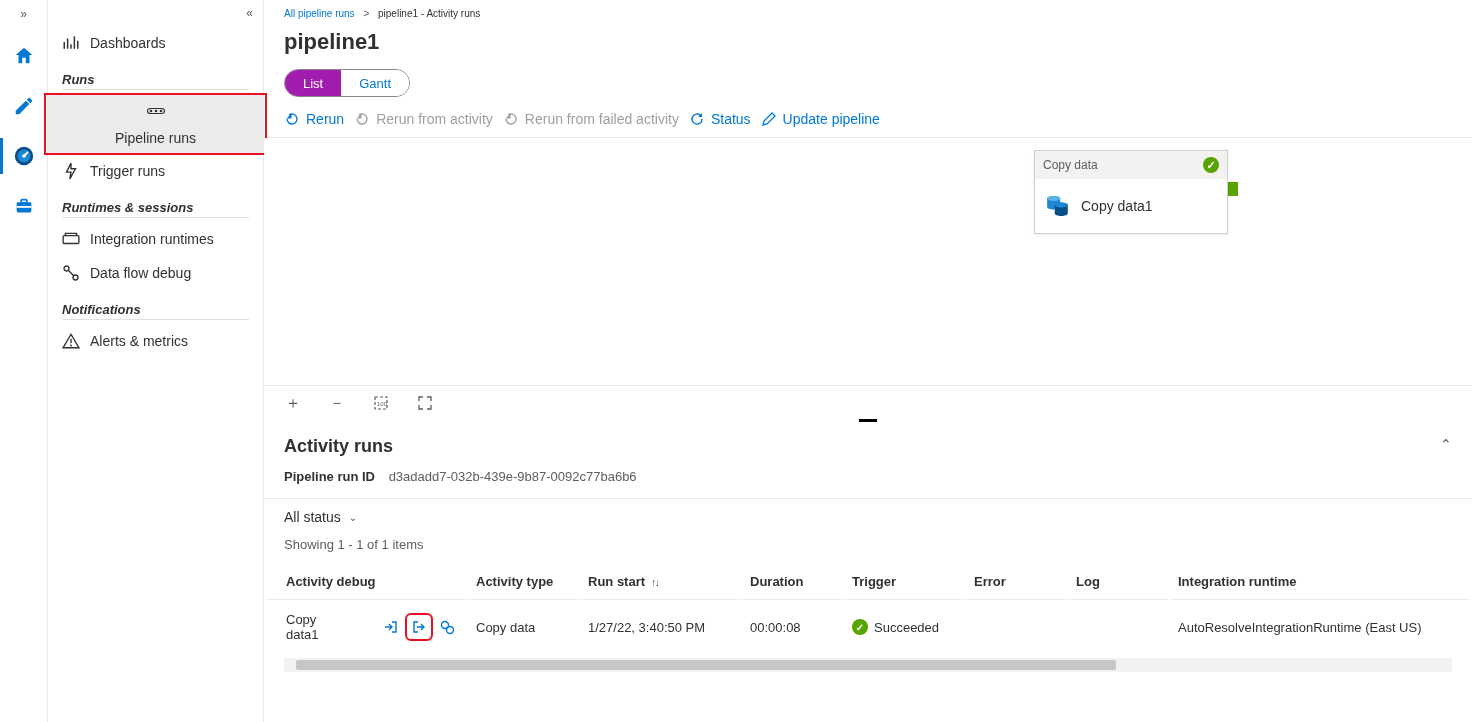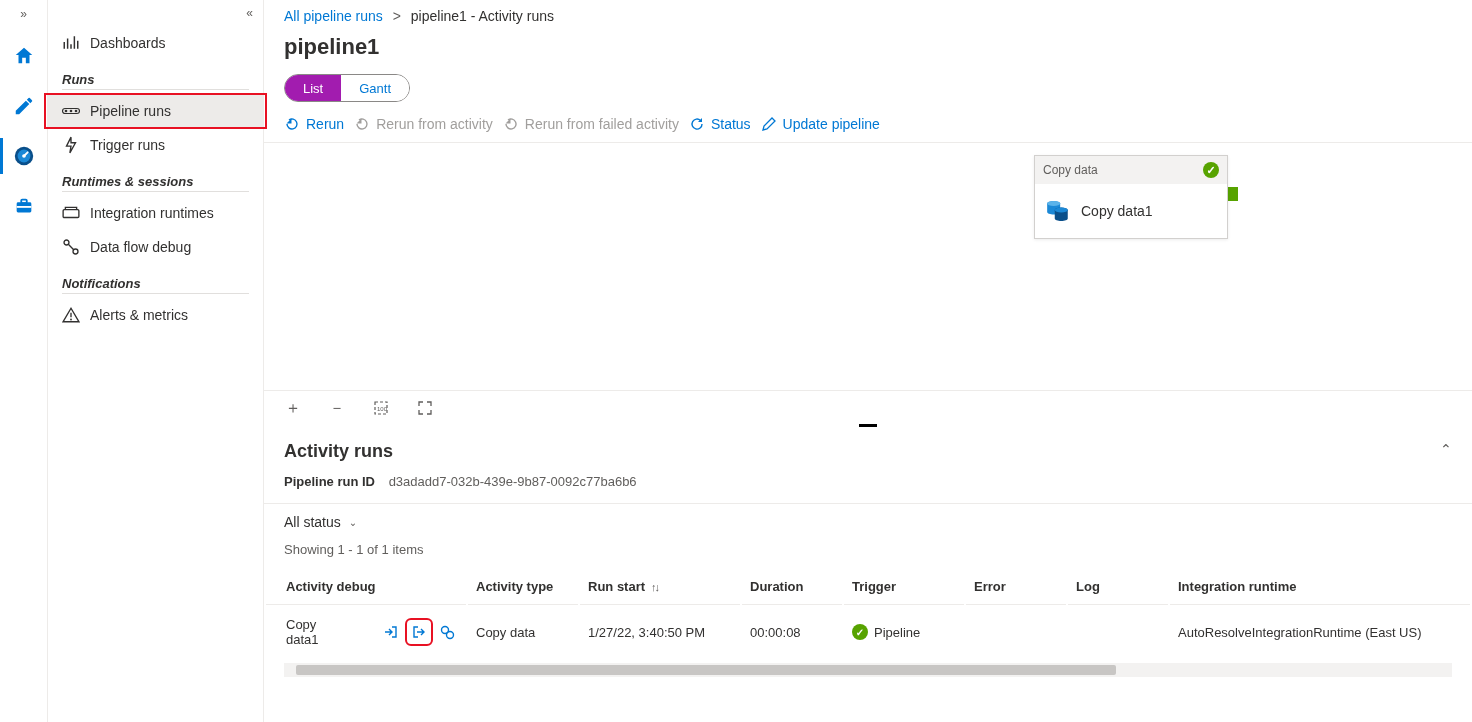--- a/index.html
+++ b/index.html
@@ -15,26 +15,26 @@
 .rail-btn.active::before { content:""; position:absolute; left:-6px; width:3px; height:36px; background:#0078d4; }
 
 
 .sidebar { width: 216px; border-right: 1px solid #edebe9; padding: 6px 0 0 0; }
 .sidebar .collapse-chev { text-align: right; padding-right: 10px; color: #605e5c; font-size: 12px; cursor:pointer; height:20px;}
 .side-item { display: flex; align-items: center; gap: 10px; padding: 8px 14px; cursor: pointer; color: #323130; }
 .side-item.active { background: #edebe9; }
 .side-item svg, .side-item .glyph { width: 18px; height: 18px; flex: 0 0 18px; display:inline-flex; align-items:center; justify-content:center; font-size:15px; color:#323130;}
 .side-section { padding: 12px 14px 4px 14px; font-size: 13px; font-weight: 600; color: #323130; }
 .side-section.with-rule { border-bottom: 1px solid #e1dfdd; margin: 0 14px 4px 14px; padding: 12px 0 2px 0; font-style: italic; }
-.side-highlight { position: relative; }
+.side-highlight { position: relative; flex-direction: column; }
 .side-highlight::after { content:""; position:absolute; left:-4px; right:-4px; top:-1px; bottom:-1px; border:2px solid #e81123; pointer-events:none; }
 
 
 .main { flex: 1; display: flex; flex-direction: column; min-width: 0; }
-.breadcrumb { padding: 8px 36px 4px 20px; font-size: 14px; }
+.breadcrumb { padding: 8px 36px 4px 20px; font-size: 10px; }
 .breadcrumb a { color: #0078d4; text-decoration: none; }
 .breadcrumb .sep { color: #605e5c; padding: 0 6px; }
 .page-title { font-size: 22px; font-weight: 600; padding: 6px 20px 14px 20px; }
 
 .toggle-row { padding: 0 20px 12px 20px; }
 .pill-toggle { display: inline-flex; border: 1px solid #8a8886; border-radius: 16px; overflow: hidden; height: 28px; }
 .pill-toggle .opt { padding: 0 18px; display:flex; align-items:center; cursor:pointer; font-size:13px; }
 .pill-toggle .opt.active { background: #a21caf; color: #fff; }
 .pill-toggle .opt.inactive { color: #0078d4; background:#fff; }
 
@@ -342,21 +342,21 @@
                 </span>
               </span>
             </div>
           </td>
           <td>Copy data</td>
           <td>1/27/22, 3:40:50 PM</td>
           <td>00:00:08</td>
           <td>
             <div class="status-cell">
               <span class="dot"></span>
-              <span>Pipeline</span>
+              <span>Succeeded</span>
             </div>
           </td>
           <td></td>
           <td></td>
           <td>AutoResolveIntegrationRuntime (East US)</td>
         </tr>
       </tbody>
     </table>
 
     <div class="hscroll">

